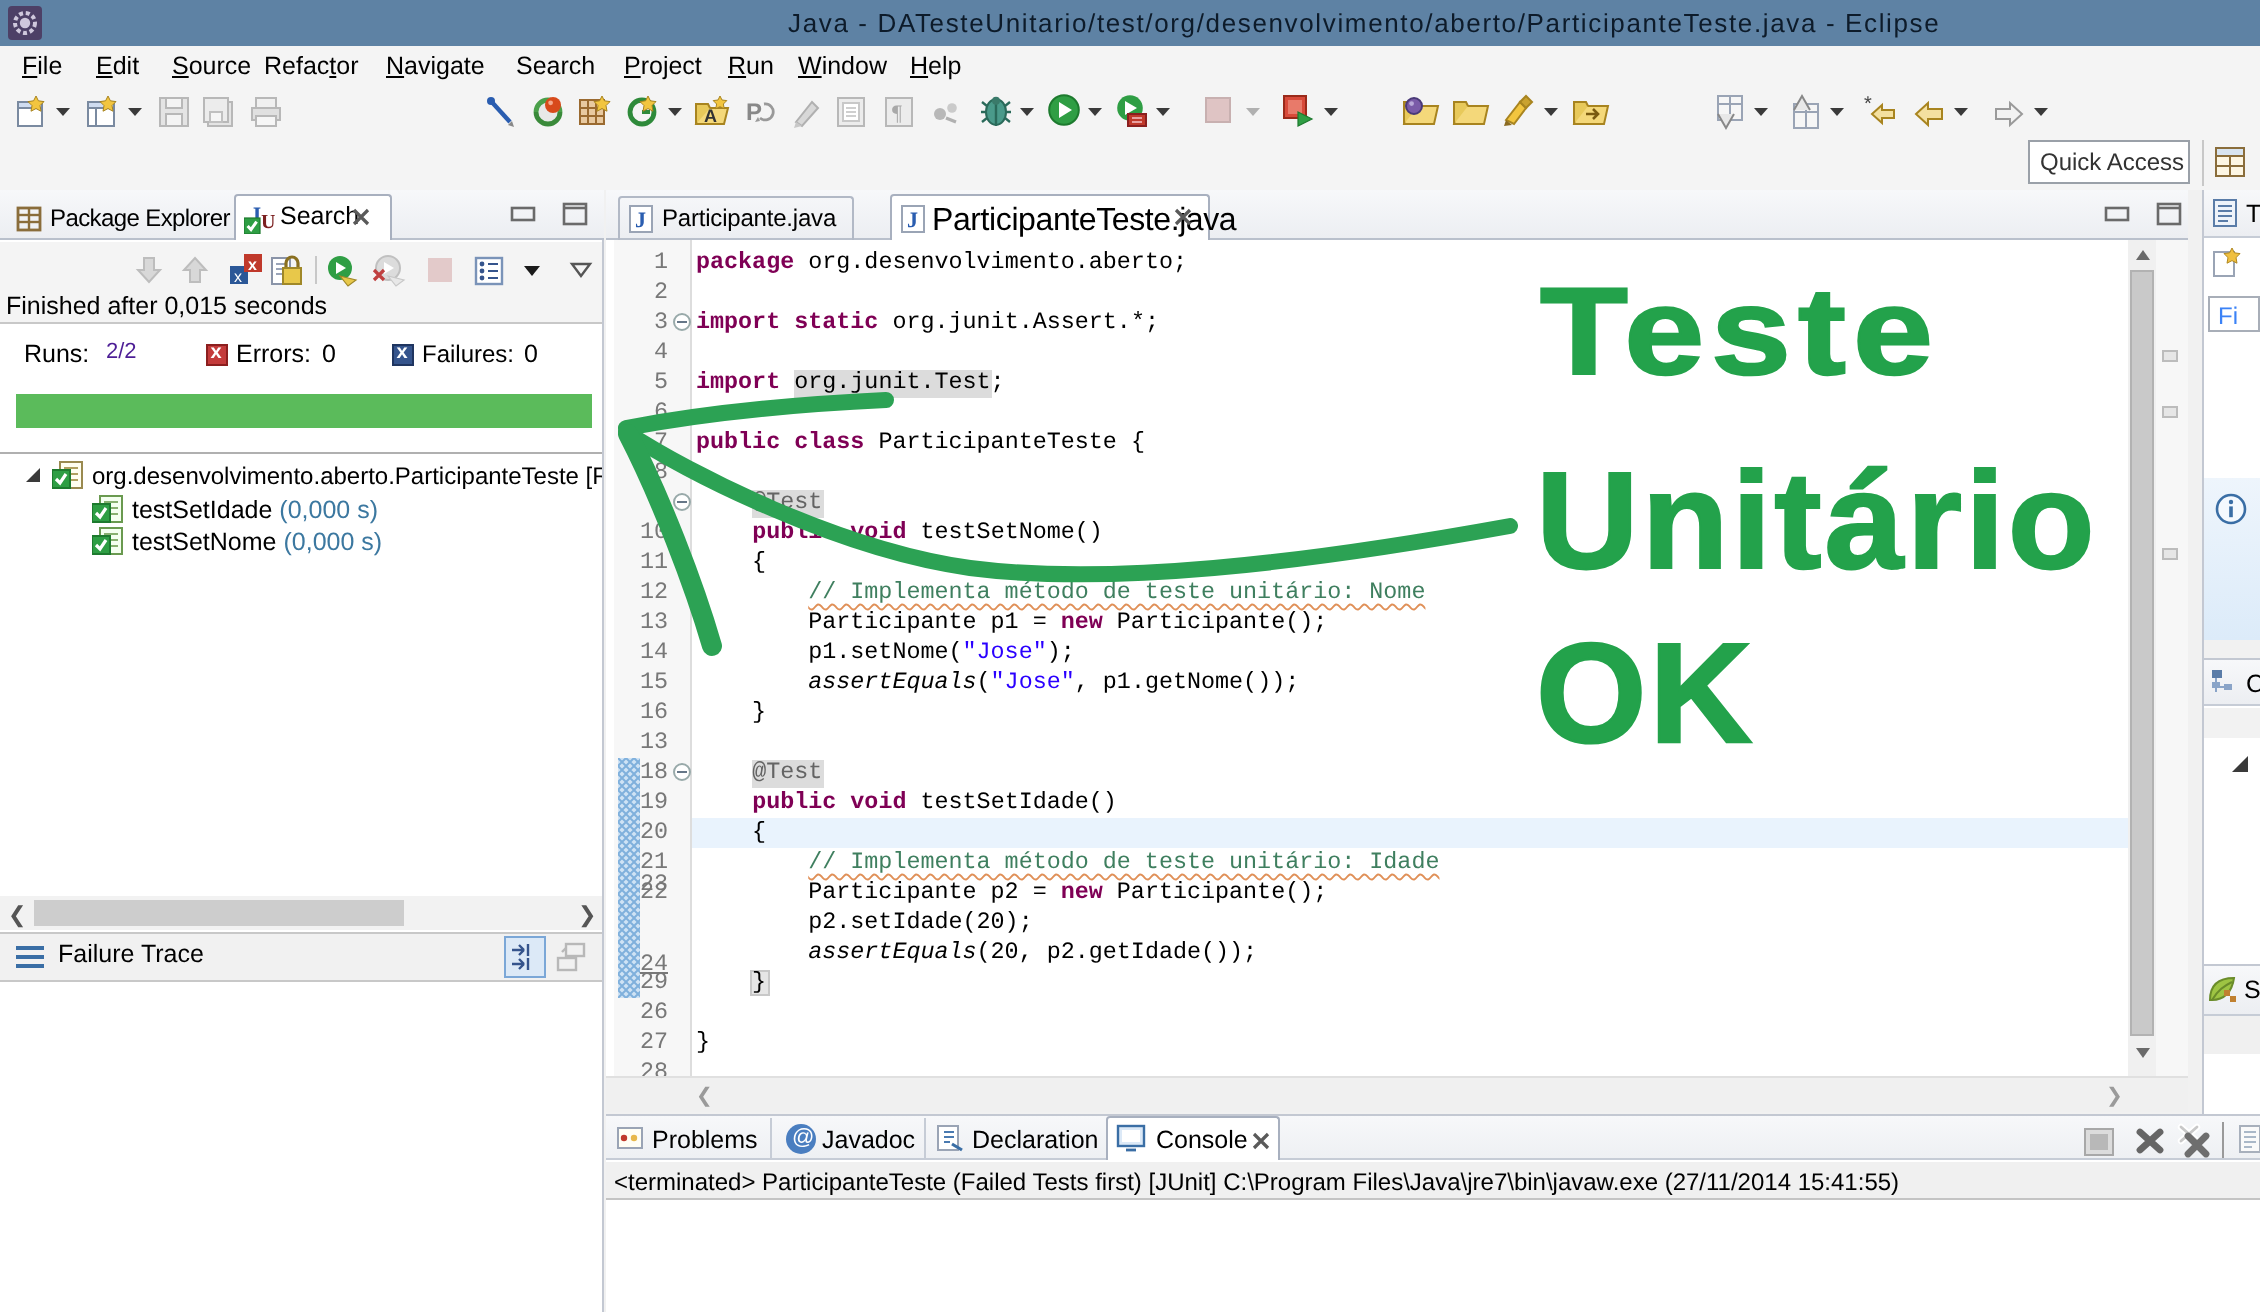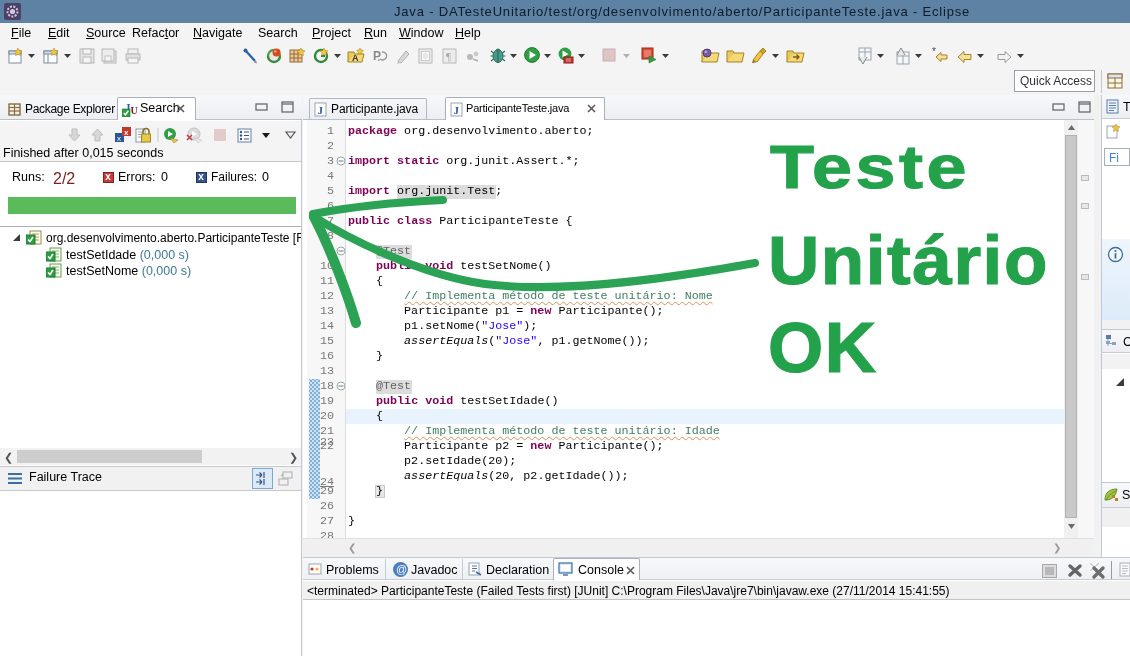--- a/index.html
+++ b/index.html
@@ -283,21 +283,21 @@
 
     <path d="M196 7 l8 0 -4 5 z" fill="#1a1a1a"></path>
 
     <path d="M220 6 l9 0 -4.5 6 z" fill="none" stroke="#555" stroke-width="1.2"></path>
   </svg>
 
   <div class="abs" style="left:3px;top:146px;font-size:12.5px;color:#000;">Finished after 0,015 seconds</div>
   <div class="abs" style="left:0;top:161px;width:301px;height:1px;background:#c8c8c8;"></div>
 
   <div class="abs" style="left:12px;top:170px;font-size:12.5px;color:#000;">Runs:</div>
-  <div class="abs" style="left:53px;top:170px;font-size:16px;color:#7f1d1d;">2/2</div>
+  <div class="abs" style="left:53px;top:170px;font-size:11px;color:#4c1d95;">2/2</div>
   <div class="abs" style="left:103px;top:172px;width:11px;height:11px;background:#c43b3b;border:1px solid #8c1f1f;"></div>
   <div class="abs" style="left:105.2px;top:171px;font-size:10px;font-weight:bold;color:#fff;">x</div>
   <div class="abs" style="left:118px;top:170px;font-size:12.5px;color:#000;">Errors:</div>
   <div class="abs" style="left:161px;top:170px;font-size:12.5px;color:#000;">0</div>
   <div class="abs" style="left:196px;top:172px;width:11px;height:11px;background:#35548c;border:1px solid #1f3560;"></div>
   <div class="abs" style="left:198.2px;top:171px;font-size:10px;font-weight:bold;color:#fff;">x</div>
   <div class="abs" style="left:211px;top:170px;font-size:12px;color:#000;">Failures:</div>
   <div class="abs" style="left:262px;top:170px;font-size:12.5px;color:#000;">0</div>
 
   <div class="abs" style="left:8px;top:197px;width:288px;height:17px;background:#5bbb5b;"></div>
@@ -381,21 +381,21 @@
     <rect x="1" y="1" width="11" height="13" fill="#fff" stroke="#9aa4b5"></rect>
     <text x="3.5" y="11.5" font-size="11" font-weight="bold" fill="#2a5db0" font-family="Liberation Serif">J</text>
   </svg>
   <div class="abs" style="left:331px;top:102px;font-size:12px;letter-spacing:-0.1px;color:#000;">Participante.java</div>
 
   <div class="abs" style="left:445px;top:97px;width:160px;height:23px;background:#fff;border:1px solid #a8b0bf;border-bottom:none;border-radius:2px 2px 0 0;"></div>
   <svg class="abs" style="left:450px;top:102px;" width="13" height="15" viewBox="0 0 13 15">
     <rect x="1" y="1" width="11" height="13" fill="#fff" stroke="#9aa4b5"></rect>
     <text x="3.5" y="11.5" font-size="11" font-weight="bold" fill="#2a5db0" font-family="Liberation Serif">J</text>
   </svg>
-  <div class="abs" style="left:466px;top:102px;font-size:11px;letter-spacing:-0.2px;color:#000;">ParticipanteTeste.java</div>
+  <div class="abs" style="left:466px;top:102px;font-size:16px;letter-spacing:-0.2px;color:#000;">ParticipanteTeste.java</div>
   <svg class="abs" style="left:586px;top:103px;" width="11" height="11" viewBox="0 0 11 11">
     <path d="M2 2 L9 9 M9 2 L2 9" stroke="#5a5a5a" stroke-width="1.6"></path>
   </svg>
 
   <svg class="abs" style="left:1052px;top:101px;" width="40px" height="12" viewBox="0 0 40 12">
     <rect x="1" y="3" width="11" height="6" fill="none" stroke="#6a6a6a" stroke-width="1.3"></rect>
     <rect x="27" y="1" width="11" height="10" fill="none" stroke="#6a6a6a" stroke-width="1.3"></rect>
     <line x1="27" y1="3" x2="38" y2="3" stroke="#6a6a6a" stroke-width="1.3"></line>
   </svg>
 

